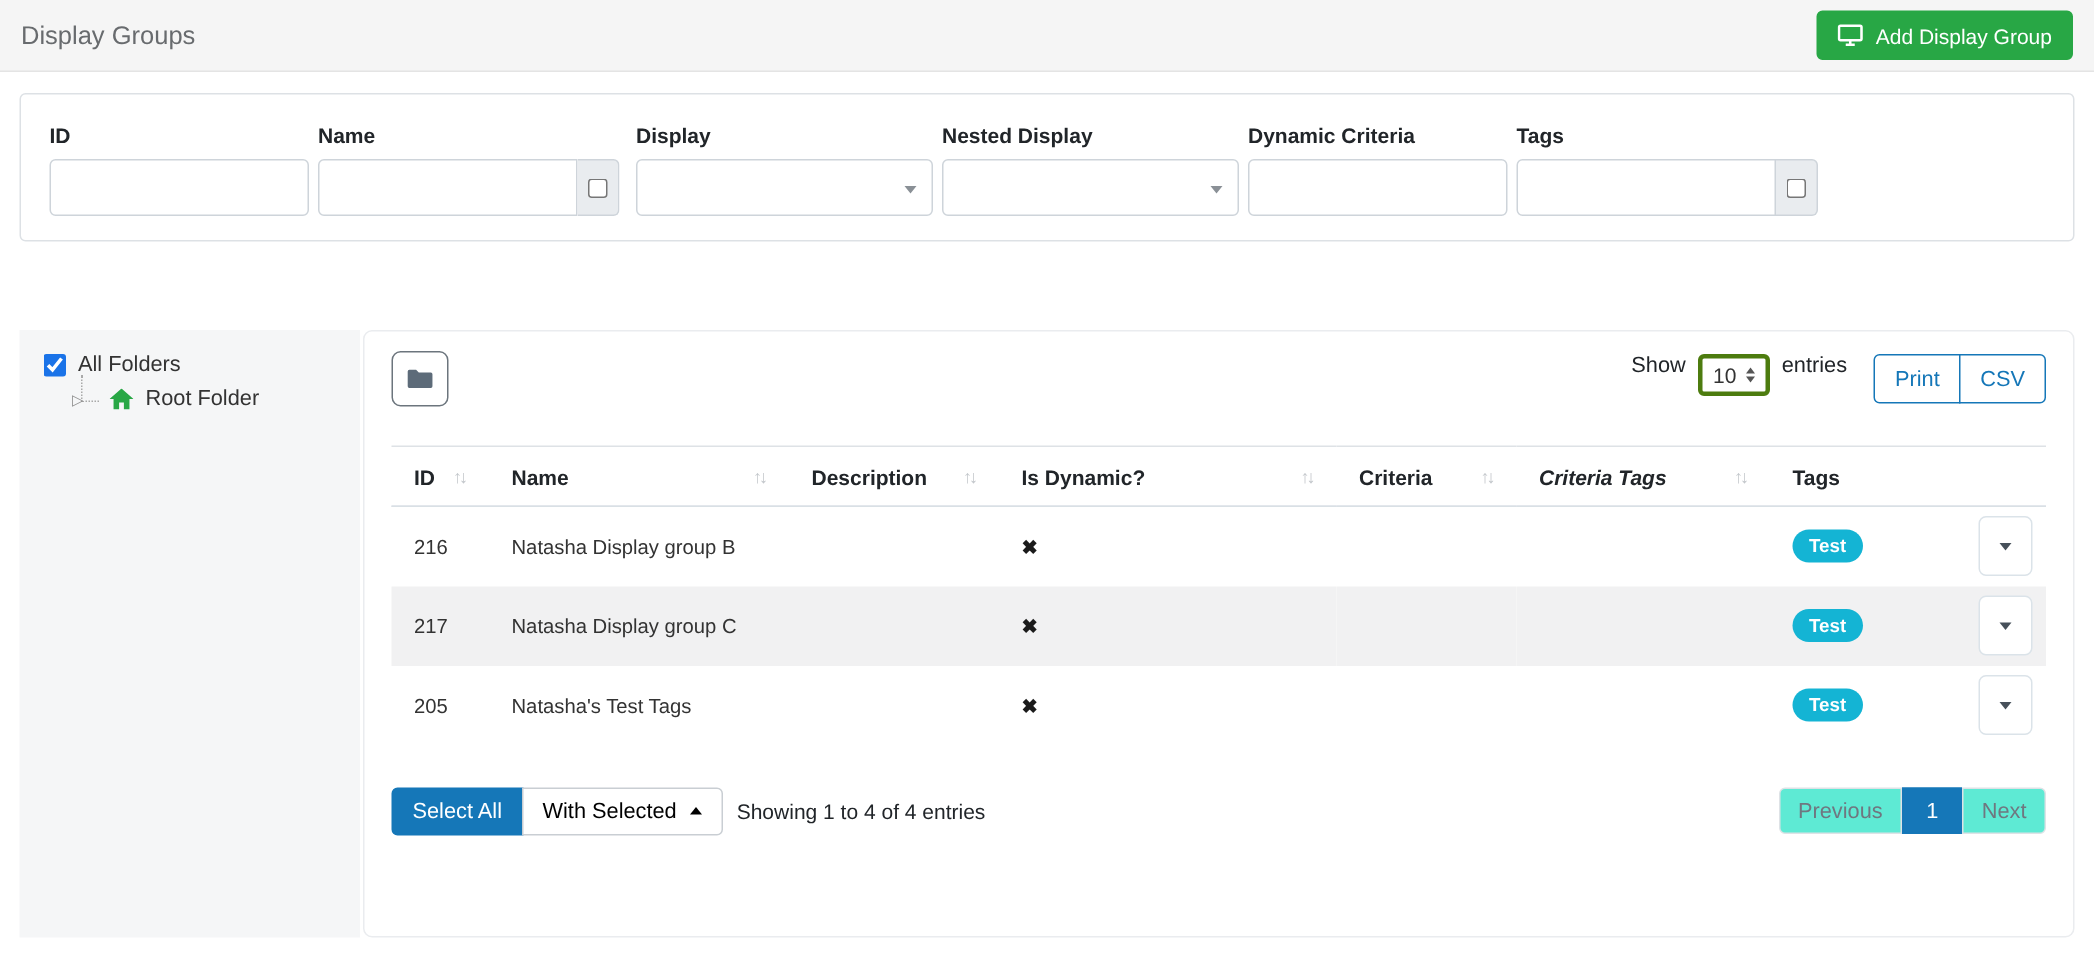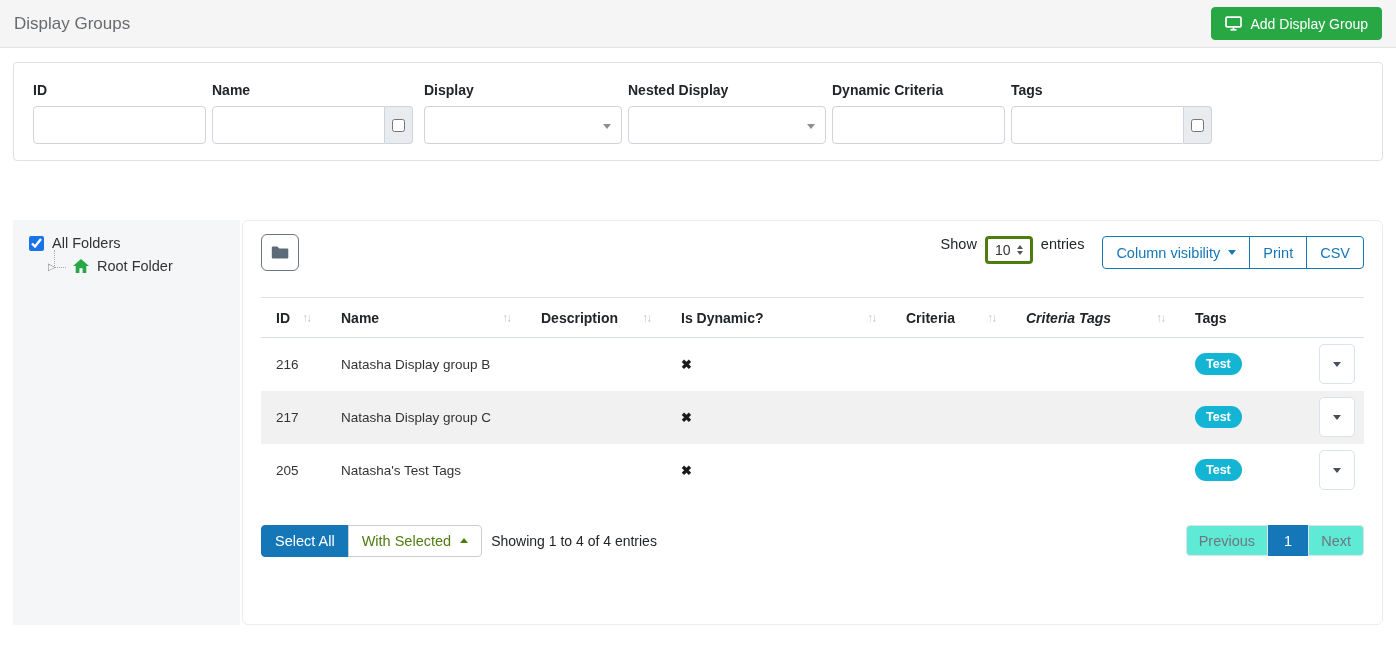--- a/index.html
+++ b/index.html
@@ -84,21 +84,21 @@
   .badge-tag { background:var(--cyan,#14b4d4); color:#fff; font-weight:700; font-size:12.5px;
                padding:4px 11px; border-radius:11px; display:inline-block; }
   .row-action-btn { width:36px; height:40px; background:#fff; border:1px solid #dbe3e9; border-radius:5px;
                     display:flex; align-items:center; justify-content:center; color:#47505a; cursor:pointer; }
 
   
   .card-footer { margin-top:28px; display:flex; align-items:center; }
   .btn-selectall { background:var(--accent,#1577b8); border:1px solid var(--accent,#1577b8); color:#fff;
                    font-size:14.5px; font-family:inherit; height:32px; padding:0 13px;
                    border-radius:4px 0 0 4px; cursor:pointer; }
-  .btn-withselected { background:#fff; border:1px solid #c9ced3; color:#4d7c0f; font-size:14.5px;
+  .btn-withselected { background:#fff; border:1px solid #c9ced3; color:#000000; font-size:14.5px;
                       font-family:inherit; height:32px; padding:0 13px; border-radius:0 4px 4px 0;
                       display:flex; align-items:center; gap:9px; margin-left:-1px; cursor:pointer; }
   .showing { margin-left:9px; font-size:14px; color:#212529; }
   .pagination { margin-left:auto; display:flex; }
   .page-btn { background:#5eead4; border:1px solid #dee2e6; color:#6f7780; font-size:14.5px;
               font-family:inherit; height:31px; padding:0 12px; cursor:pointer; }
   .page-btn.first { border-radius:4px 0 0 4px; }
   .page-btn.last { border-radius:0 4px 4px 0; }
   .page-btn.active { background:var(--accent,#1577b8); border-color:var(--accent,#1577b8); color:#fff; padding:0 15px; }
 </style>
@@ -194,24 +194,20 @@
         <span class="show-select">
           <span>10</span>
           <span class="spin">
               <span class="caret-up"></span>
               <span class="caret-down"></span>
             </span>
         </span>
         <span>entries</span>
         <div class="btn-group-blue">
           <button class="btn-outline">
-            <span>Column visibility</span>
-            <span class="caret-down"></span>
-          </button>
-          <button class="btn-outline">
             <span>Print</span>
           </button>
           <button class="btn-outline">
             <span>CSV</span>
           </button>
         </div>
       </div>
     </div>
 
     <table>

